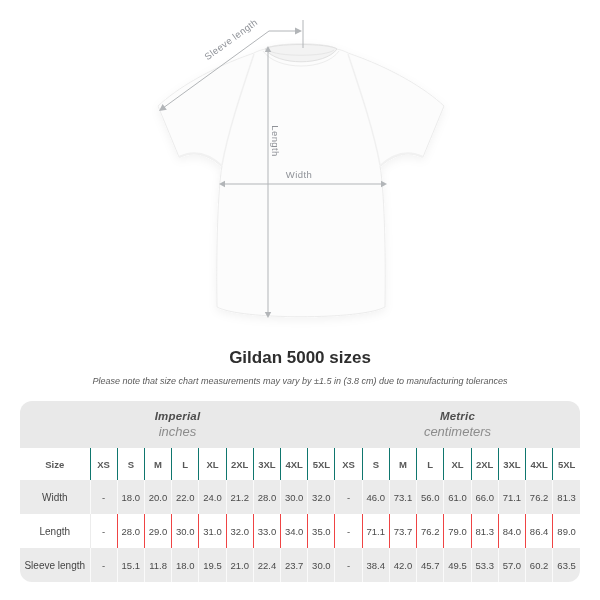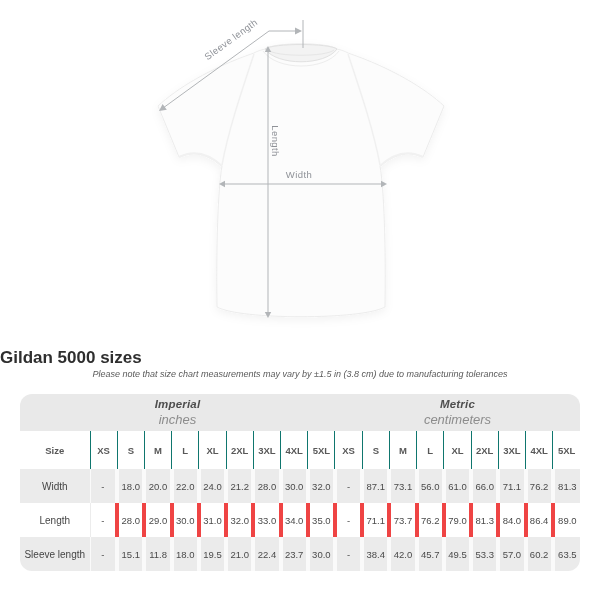--- a/index.html
+++ b/index.html
@@ -10,40 +10,40 @@
   *{box-sizing:border-box;}
   html,body{margin:0;padding:0;background:#fff;}
   body{width:600px;height:600px;font-family:"Liberation Sans",sans-serif;overflow:hidden;}
   .stage{position:relative;width:600px;height:600px;background:#fff;}
 
   svg.shirt{display:block;width:600px;height:345px;}
   .measure-line{stroke:var(--measure-line);stroke-width:1;fill:none;}
   .measure-arrow{fill:var(--measure-line);stroke:none;}
   .mlabel{fill:var(--measure-text);font-size:9.5px;letter-spacing:.4px;font-family:"Liberation Sans",sans-serif;}
 
-  .page-title{margin:3px 0 0;font-size:17px;line-height:19px;
+  .page-title{margin:3px 0 0;text-align:center;font-size:17px;line-height:19px;
     font-weight:700;color:var(--title-text);}
-  .page-note{margin:1px 0 0;text-align:center;font-style:italic;font-size:9px;
+  .page-note{margin:8px 0 0;text-align:center;font-style:italic;font-size:9px;
     line-height:12px;color:#5a5a5a;}
 
   .table-wrap{margin:14px 20px 0;border-radius:12px;overflow:hidden;}
   table.st{width:100%;border-collapse:collapse;table-layout:fixed;}
   col.c-label{width:70px;}
   .st th,.st td{padding:0;text-align:center;vertical-align:middle;}
-  .band{background:var(--table-gray);height:37px;margin-left:16px;}
+  .band{background:var(--table-gray);height:47px;margin-left:16px;}
   .g-label{font-style:italic;font-weight:700;font-size:11.5px;color:#4e4e4e;letter-spacing:.2px;}
   .g-sub{font-style:italic;font-weight:400;font-size:13px;color:#8c8c8c;margin-top:2px;}
-  tr.size-row th{height:38px;font-weight:700;font-size:9.5px;color:var(--head-text);background:#fff;}
+  tr.size-row th{height:32px;font-weight:700;font-size:9.5px;color:var(--head-text);background:#fff;}
   tr.size-row th + th{border-left:1px solid #0f766e;}
   tbody th.rlabel{font-weight:400;font-size:10px;color:#454545;}
   tbody td{height:34px;font-size:9.5px;color:var(--cell-text);}
   tbody tr{background:#fff;}
   tbody tr.gray{background:var(--row-gray);}
   tbody th + td{border-left:1px solid #ececec;}
-  tbody td + td{border-left:4px solid #ef4444;}
+  tbody td + td{border-left:1px solid #ef4444;}
   tbody tr.gray th + td, tbody tr.gray td + td{border-left-color:rgba(255,255,255,.75);}
 </style>
 </head>
 <body>
 
 <div class="stage">
 
   <svg class="shirt" viewBox="0 0 600 345">
     <defs>
       <filter id="soft" x="-20%" y="-20%" width="140%" height="140%">
@@ -150,21 +150,21 @@
             <td>-</td>
             <td>18.0</td>
             <td>20.0</td>
             <td>22.0</td>
             <td>24.0</td>
             <td>21.2</td>
             <td>28.0</td>
             <td>30.0</td>
             <td>32.0</td>
             <td>-</td>
-            <td>87.1</td>
+            <td>46.0</td>
             <td>73.1</td>
             <td>56.0</td>
             <td>61.0</td>
             <td>66.0</td>
             <td>71.1</td>
             <td>76.2</td>
             <td>81.3</td>
           </tr>
           <tr class="">
             <th class="rlabel">Length</th>

